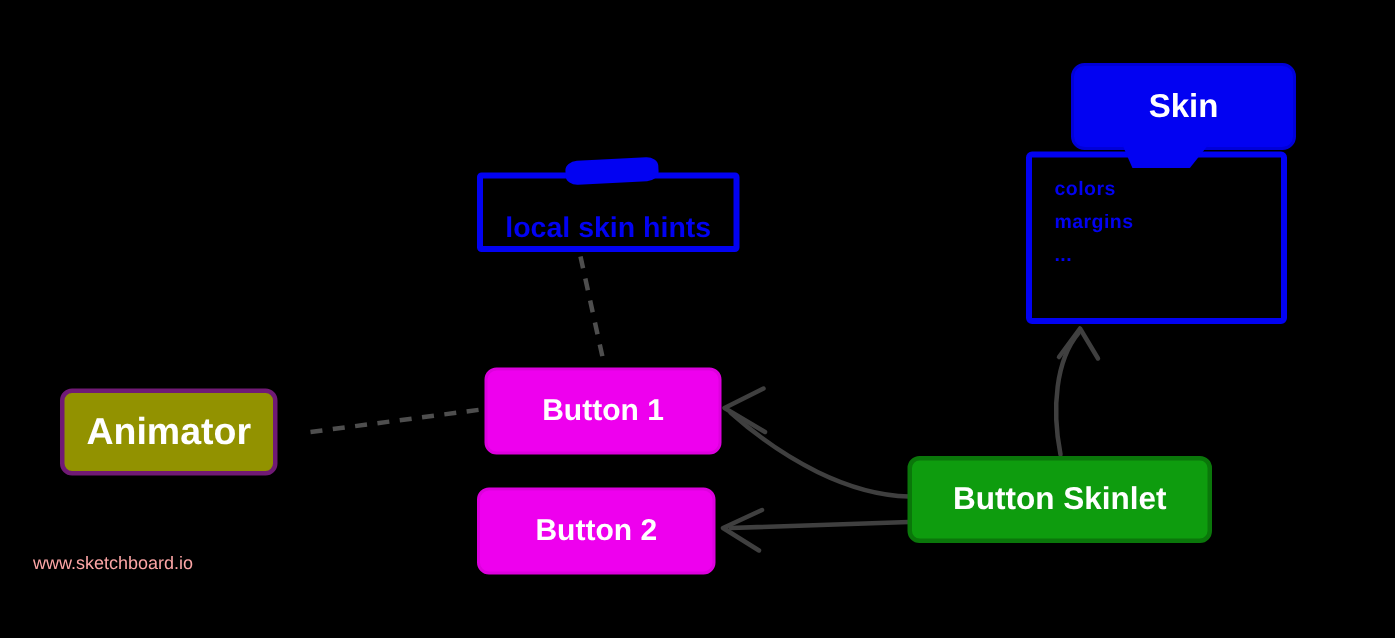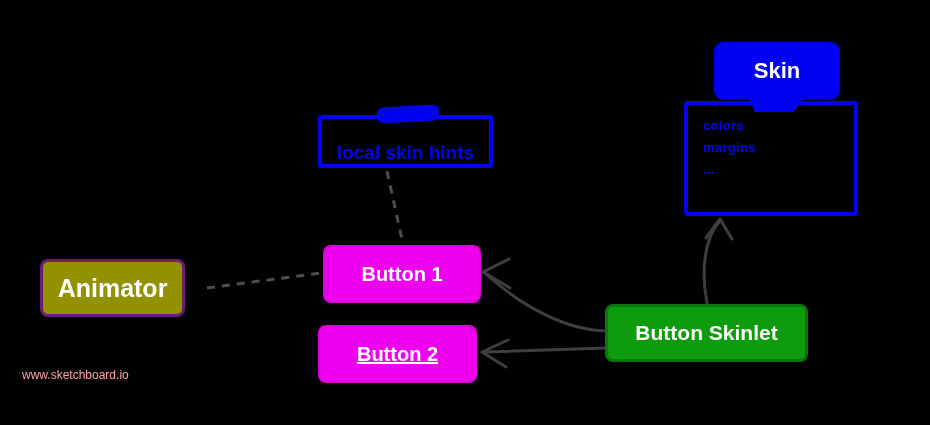--- a/index.html
+++ b/index.html
@@ -12,21 +12,21 @@
 
   svg#edges { position:absolute; left:0; top:0; z-index:1; }
 
   .node {
     position:absolute; display:flex; align-items:center; justify-content:center;
     color:#fff; font-weight:bold; z-index:2;
   }
 
   
   #skin {
-    left:714px; top:42px; width:126px; height:58px;
+    left:714px; top:42px; width:150px; height:58px;
     background:#0202F2; border:2px solid #0000D8; border-radius:9px;
     font-size:22px; z-index:4;
   }
   
   #skin-tab {
     position:absolute; left:748px; top:96px; width:58px; height:16px;
     background:#0202F2; clip-path:polygon(0 0,100% 0,78% 100%,12% 100%);
     z-index:5;
   }
 
@@ -59,21 +59,20 @@
   }
   #button1 {
     left:323px; top:245px; width:158px; height:58px;
     background:#EE00EE; border:2px solid #DD00DD; border-radius:8px;
     font-size:20px;
   }
   #button2 {
     left:318px; top:325px; width:159px; height:58px;
     background:#EE00EE; border:2px solid #DD00DD; border-radius:8px;
     font-size:20px;
-    text-decoration:underline;
   }
   #skinlet {
     left:605px; top:304px; width:203px; height:58px;
     background:#0E9C0E; border:3px solid #0A770A; border-radius:8px;
     font-size:21px;
   }
 
   #watermark {
     position:absolute; left:22px; top:368px;
     color:#fca5a5; font-size:12px; z-index:2;

